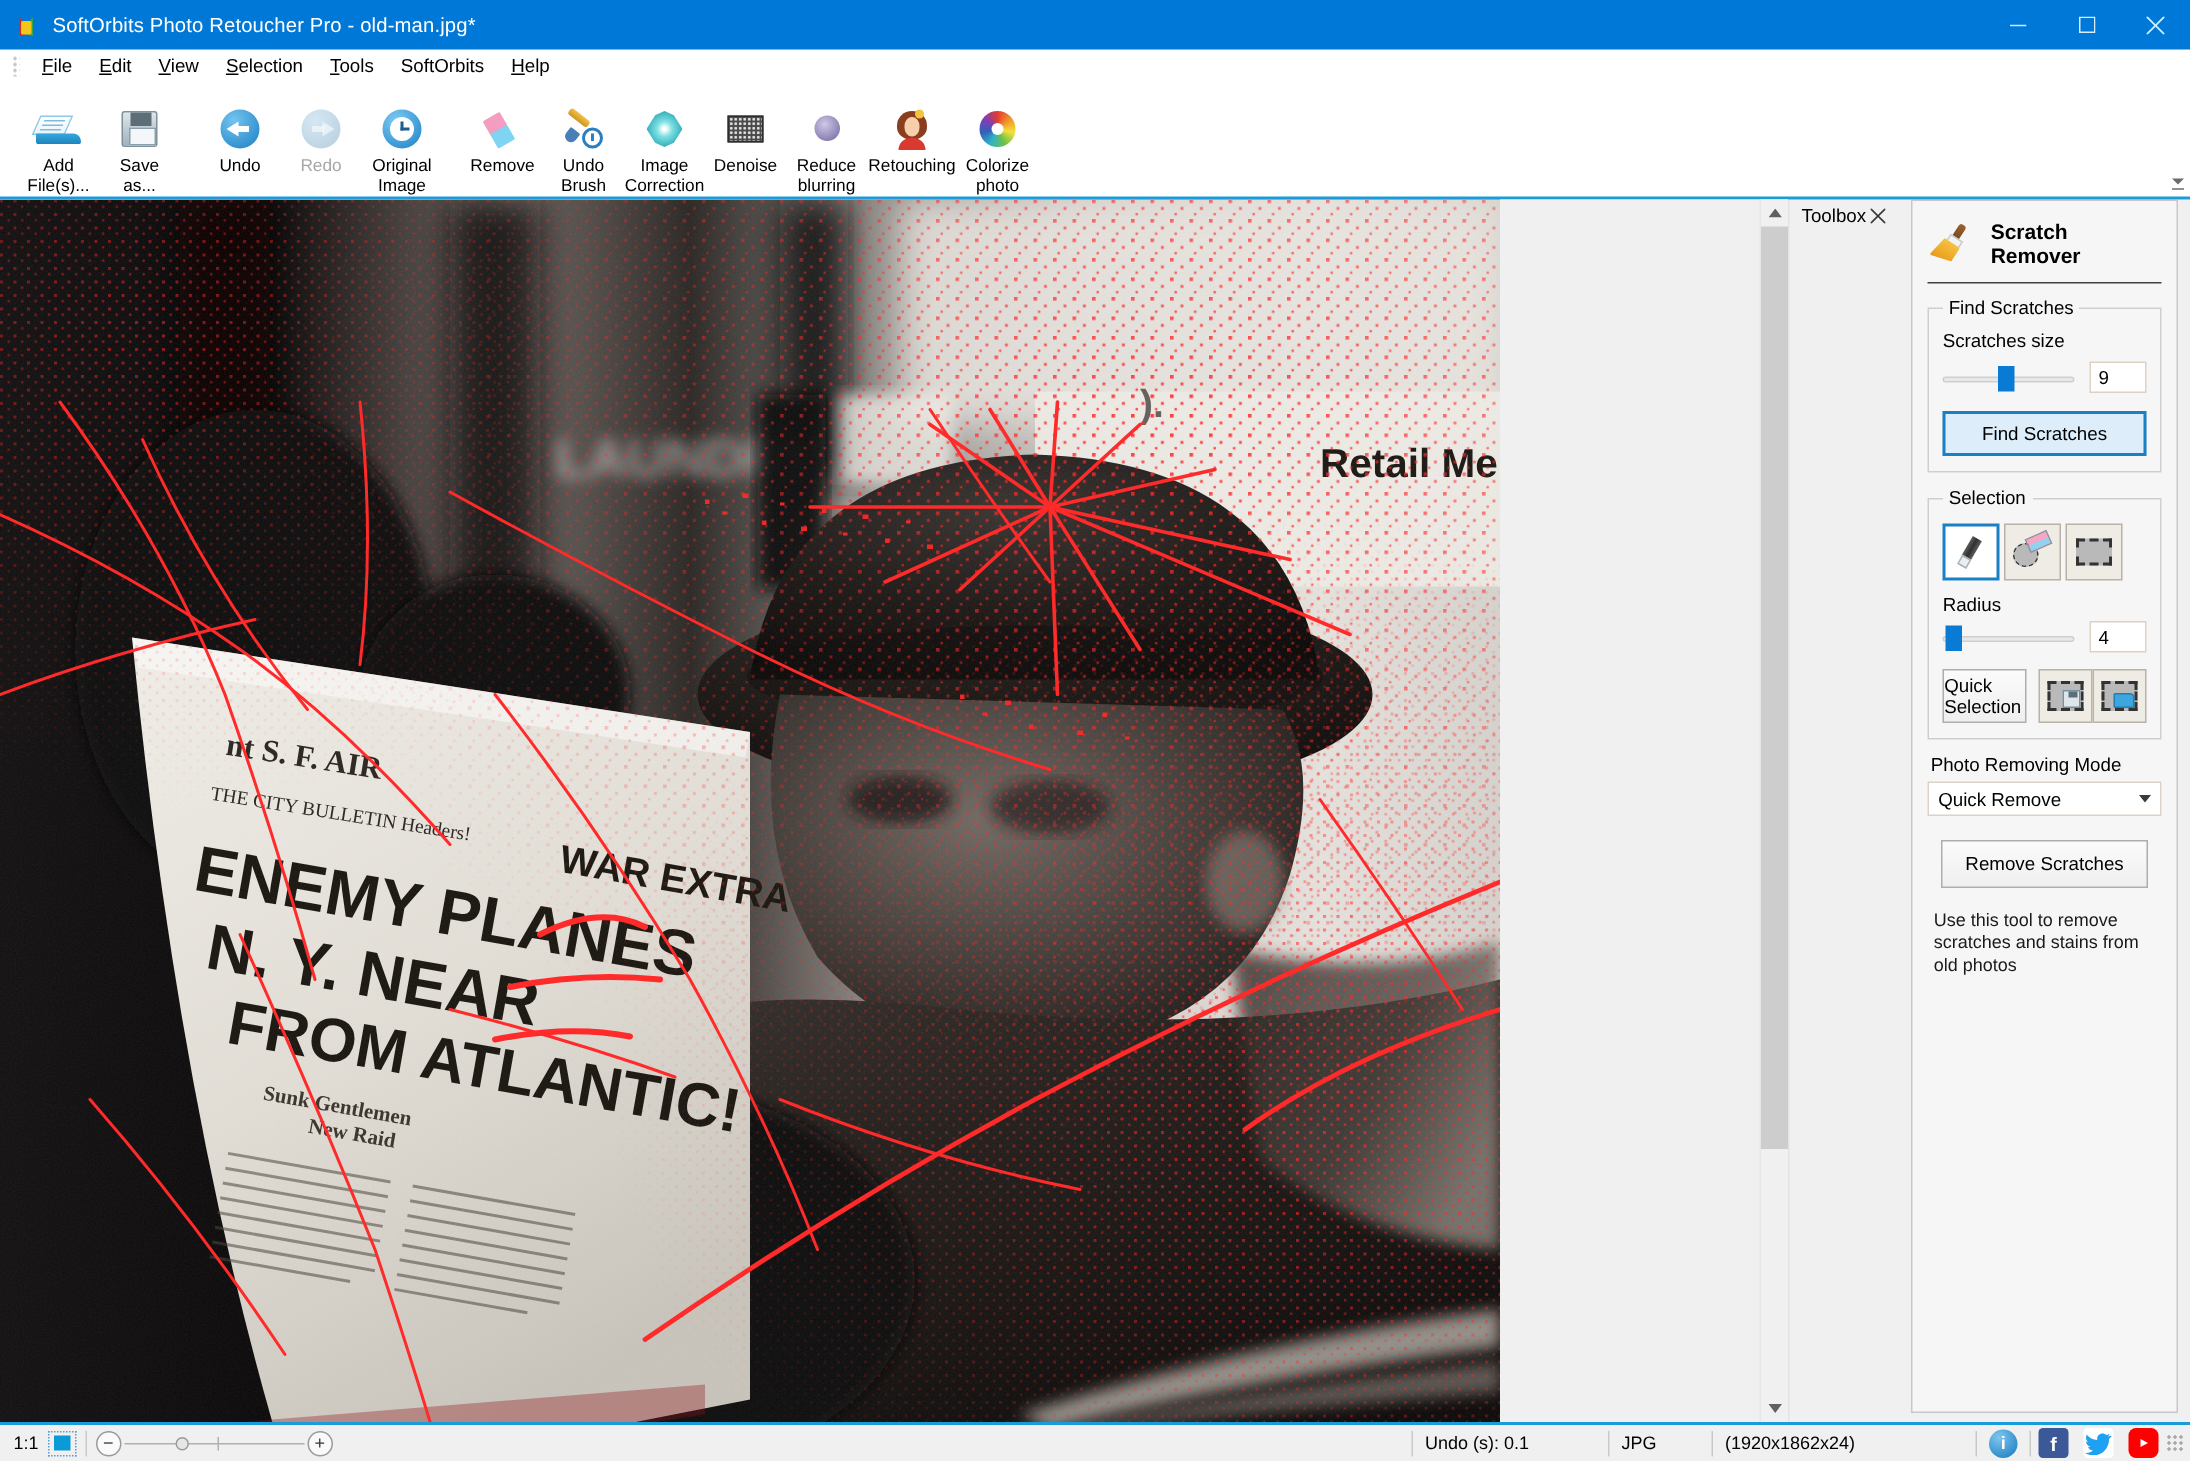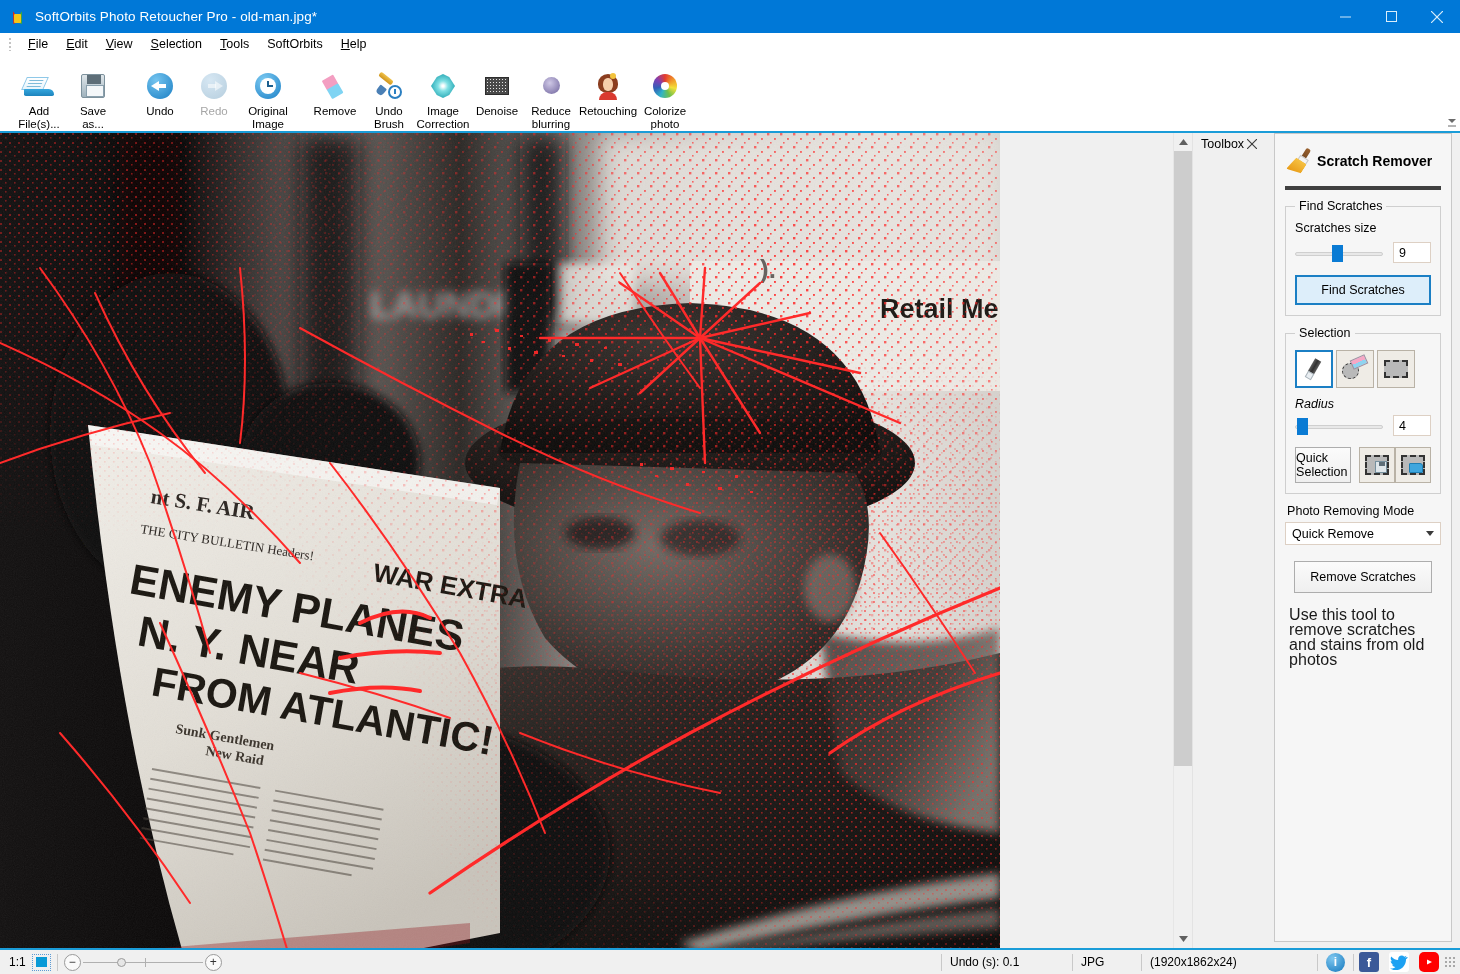--- a/index.html
+++ b/index.html
@@ -141,22 +141,22 @@
 
   
   .toolbox { width:268px; flex:0 0 268px; background:#f0f0f0; display:flex; flex-direction:row;
     border-left:1px solid #e3e3e3; }
   .tbx-head { height:22px; display:flex; align-items:center; justify-content:space-between;
     padding:0 6px 0 8px; font-size:12.5px; color:#000; }
   .tbx-close { width:16px; height:16px; display:flex; align-items:center; justify-content:center; }
   .tbx-body { margin:0 8px 6px 8px; background:#f6f6f6; border:1px solid #c8c8c8; flex:1 1 auto;
     padding:10px 10px 8px 10px; }
 
-  .panel-title { display:flex; align-items:center; padding:2px 0 10px 2px;
-    border-bottom:4px solid #404040; margin-bottom:9px; }
+  .panel-title { display:flex; align-items:center; gap:10px; padding:2px 0 10px 2px;
+    border-bottom:1px solid #404040; margin-bottom:9px; }
   .panel-title .ttxt { font-size:14px; font-weight:bold; }
   .ic-broom { width:30px; height:30px; position:relative; flex:0 0 30px; }
   .ic-broom .hand { position:absolute; left:16px; top:2px; width:5px; height:13px;
     background:linear-gradient(#9a6230,#6f4420); transform:rotate(33deg); border-radius:2px; }
   .ic-broom .fer { position:absolute; left:11px; top:11px; width:10px; height:6px;
     background:#f3f3f3; border:1px solid #c9c9c9; transform:rotate(33deg); }
   .ic-broom .bris { position:absolute; left:2px; top:13px; width:15px; height:15px;
     background:linear-gradient(#f6c243,#e89a15); transform:rotate(33deg);
     clip-path: polygon(18% 0, 100% 0, 100% 72%, 0 100%); border-radius:2px; }
 
@@ -208,21 +208,21 @@
   .clearbtn { flex:1 1 auto; height:36px; }
   .iconpair { display:flex; }
   .iconpair .tool { width:36px; height:36px; }
 
   .field-label { font-size:12.5px; margin:2px 0 4px 2px; }
   .combo { height:23px; background:#fff; border:1px solid #ddd0c4; display:flex; align-items:center;
     justify-content:space-between; padding:0 6px 0 6px; font-size:12.5px; }
   .combo .car { width:0; height:0; border-left:4px solid transparent; border-right:4px solid transparent;
     border-top:5px solid #3a3a3a; }
   .removebtn { width:138px; height:32px; margin:16px auto 0 auto; }
-  .hint { font-size:16px; line-height:15px; margin:14px 2px 0 4px; color:#1a1a1a; }
+  .hint { font-size:12px; line-height:15px; margin:14px 2px 0 4px; color:#1a1a1a; }
 
   
   .statusbar { height:26px; flex:0 0 26px; background:#f0f0f0; border-top:2px solid #1a9cd8;
     display:flex; align-items:center; font-size:12px; }
   .sb-cell { display:flex; align-items:center; height:26px; padding:0 8px; }
   .sb-sep { width:1px; height:17px; background:#c9c9c9; }
   .ratio { padding-left:9px; padding-right:6px; }
   .fitbox { width:19px; height:17px; border:1px dotted #5b9bd5; display:flex; align-items:center; justify-content:center; }
   .fitbox i { width:11px; height:10px; background:#0a9ad6; }
   .zoomslider { display:flex; align-items:center; gap:0px; padding:0 6px; }
@@ -730,21 +730,21 @@
             <div class="tool">
               <span class="ic-eraser2">
                   <span class="disk"></span>
                   <span class="pad"></span>
                 </span>
             </div>
             <div class="tool">
               <span class="ic-rectsel"></span>
             </div>
           </div>
-          <div class="lbl-plain" style="margin-bottom:4px;font-style:italic;">Radius</div>
+          <div class="lbl-plain" style="margin-bottom:4px;">Radius</div>
           <div class="sliderrow">
             <div class="slider">
               <div class="track"></div>
               <div class="thumb" id="thumb-radius" style="left: 2%;"></div>
             </div>
             <div class="numbox">4</div>
           </div>
           <div class="row-two" style="margin-top:11px;">
             <div class="btn clearbtn">Quick Selection</div>
             <div class="iconpair">

